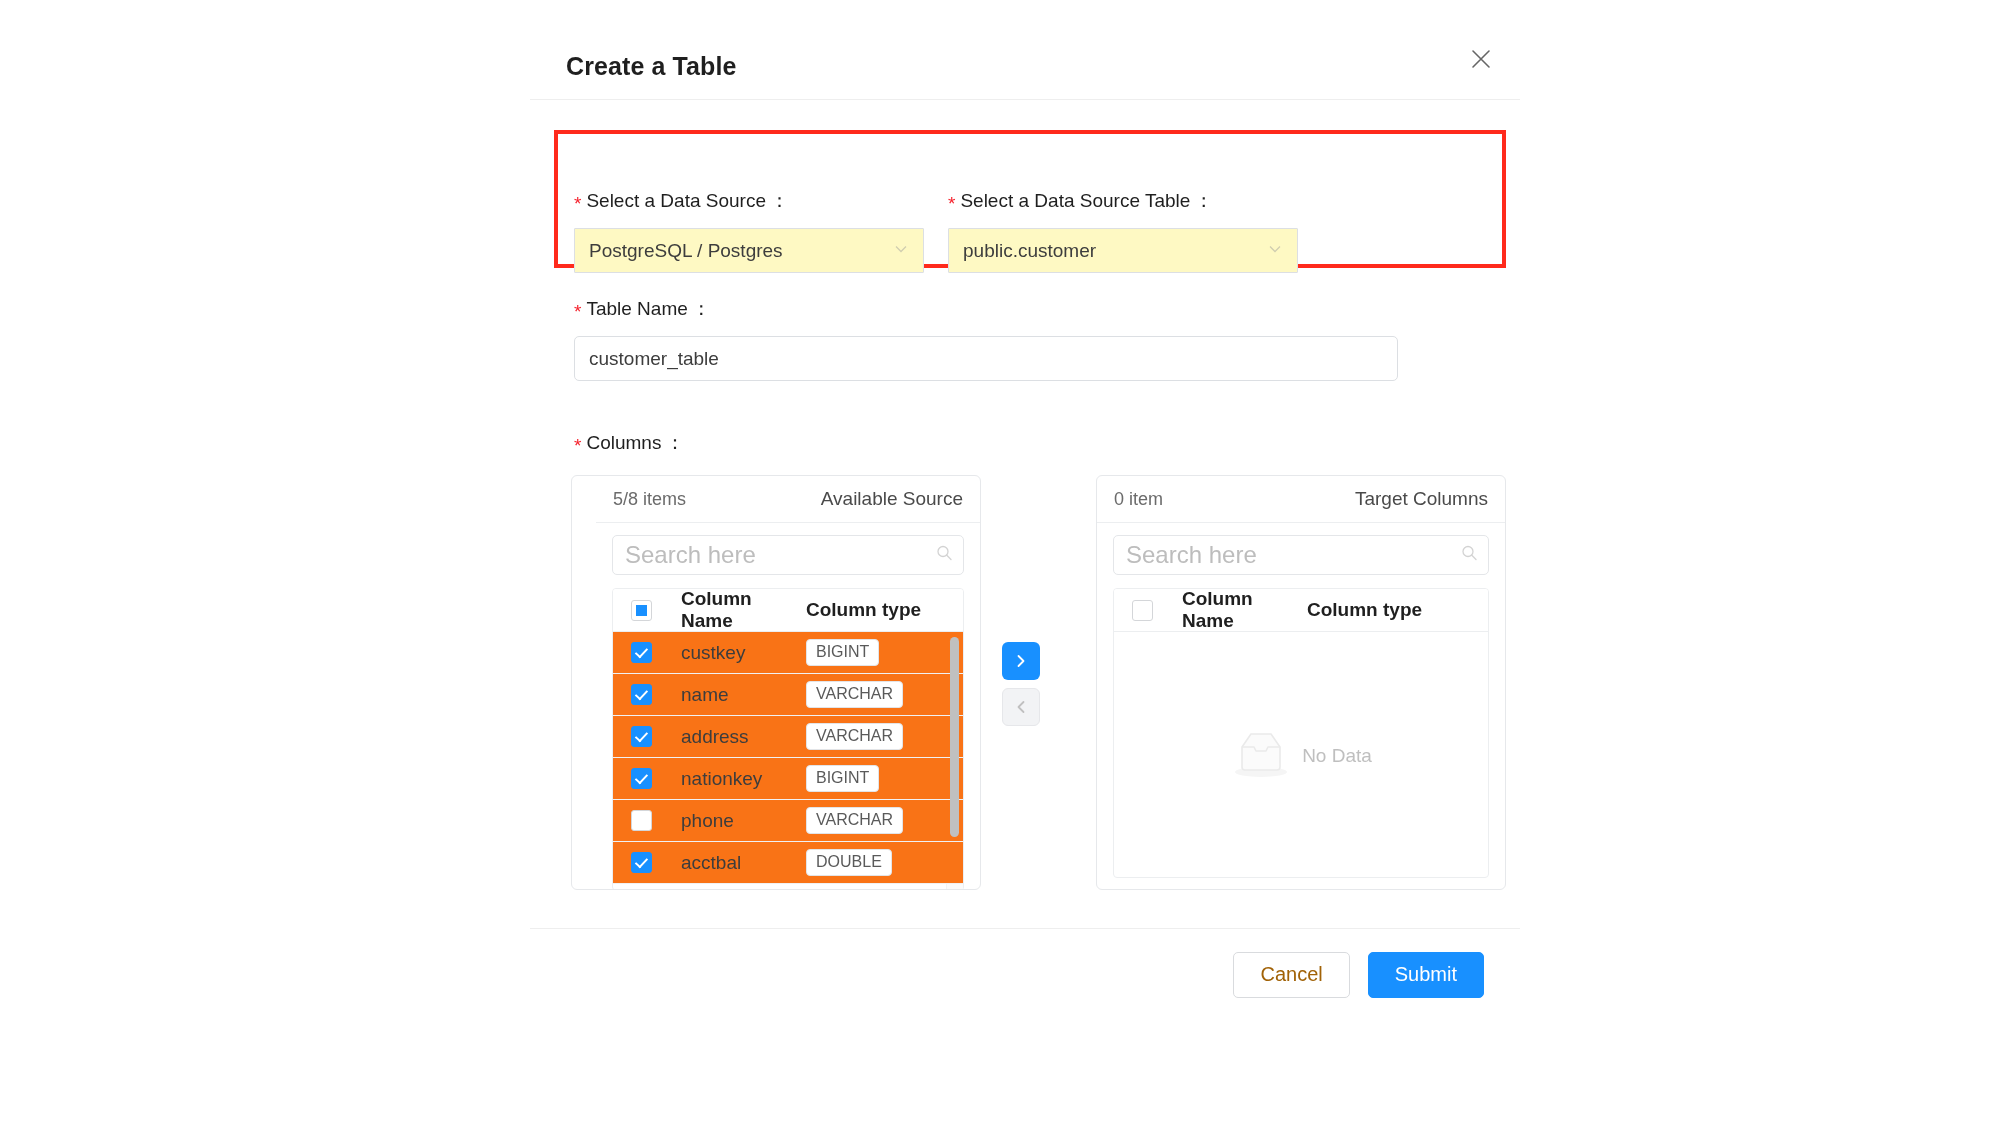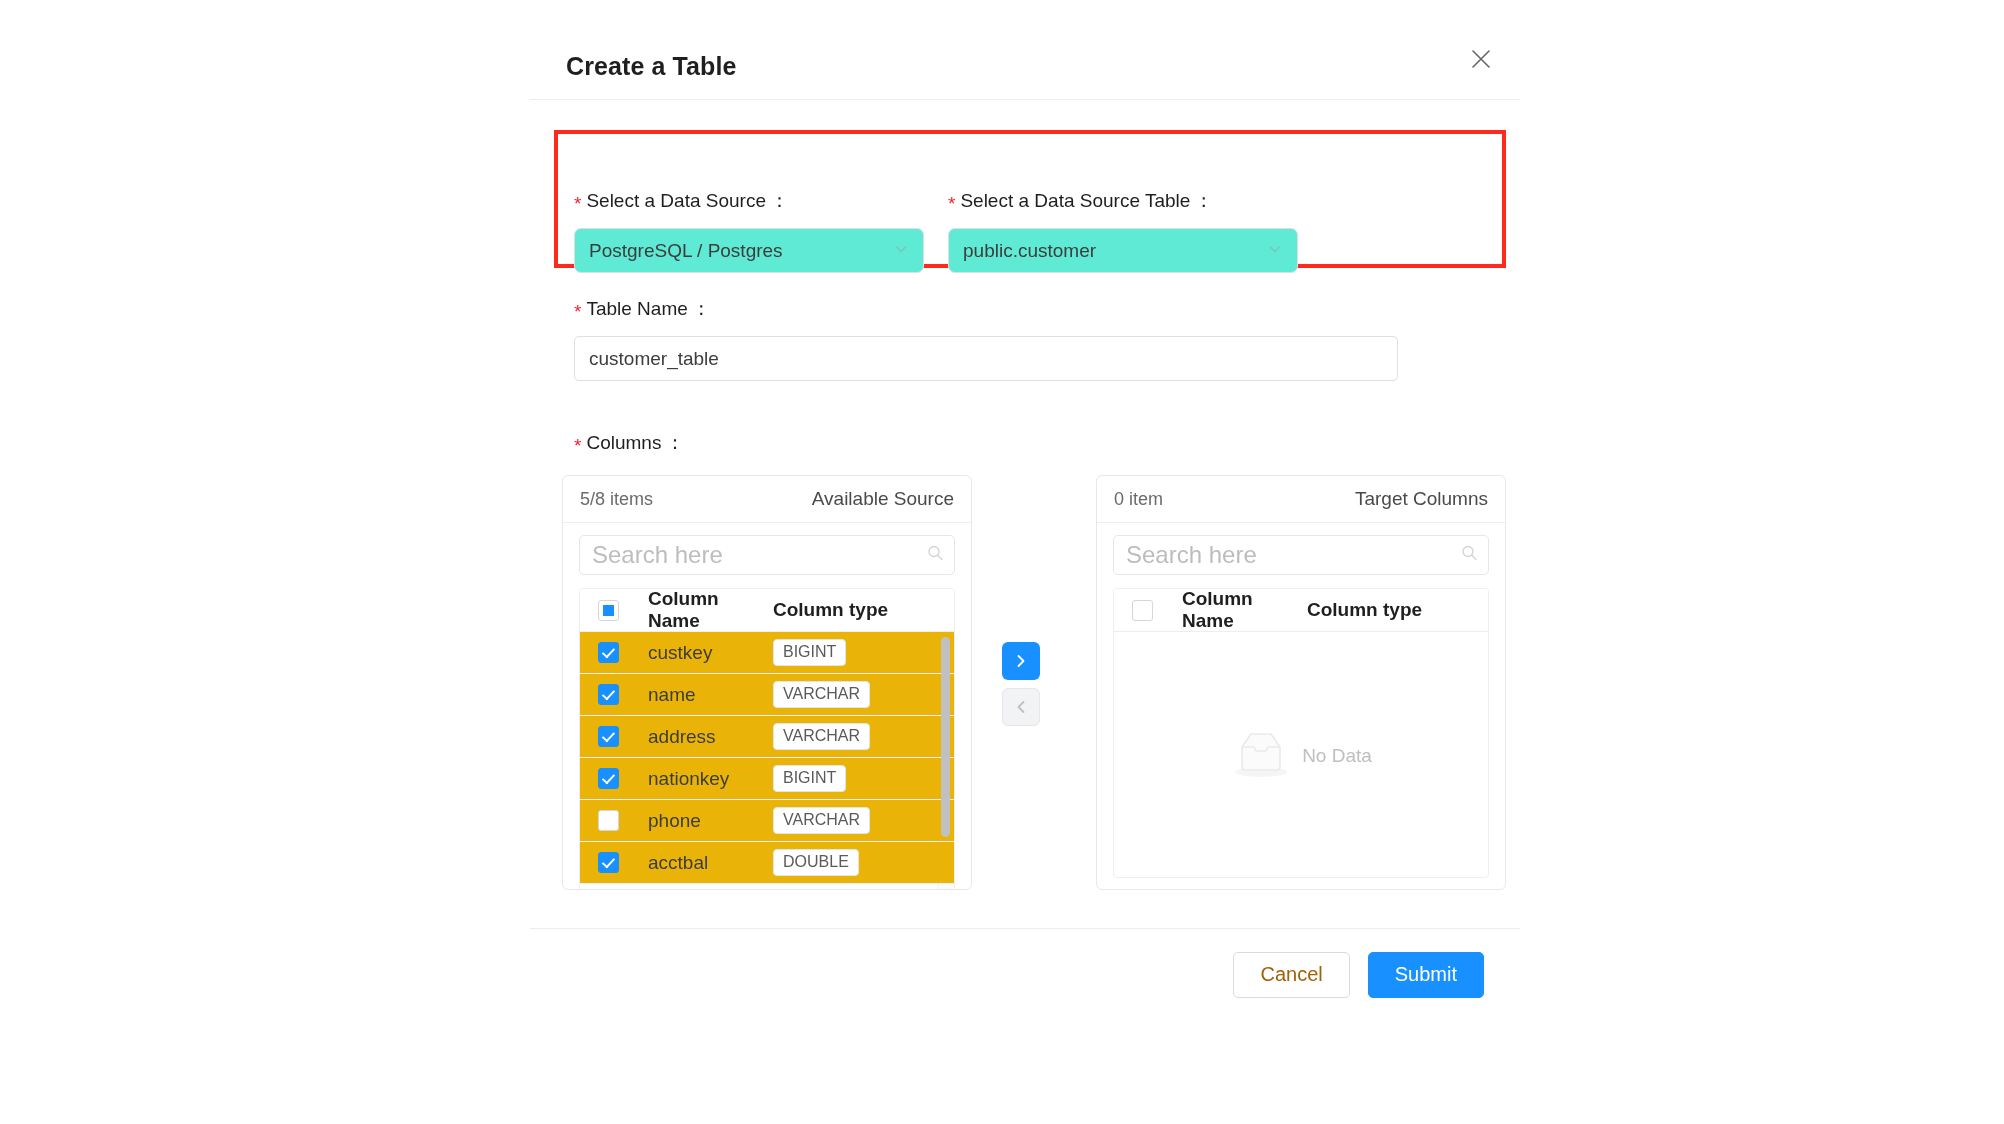--- a/index.html
+++ b/index.html
@@ -67,22 +67,22 @@
     font-size: 19px;
     margin-right: 5px;
     position: relative; top: 3px;
   }
   .label-colon { margin-left: 4px; }
 
   .select-box {
     position: absolute;
     height: 45px;
     border: 1px solid #dcdfe3;
-    border-radius: 7px;
-    background: #5eead4;
+    border-radius: 1px;
+    background: #fef9c3;
     display: flex; align-items: center;
     padding: 0 14px;
     cursor: pointer;
   }
   .select-value {
     font-size: 19px;
     color: #3d3d3d;
     flex: 1;
     overflow: hidden; white-space: nowrap; text-overflow: ellipsis;
   }
@@ -110,21 +110,21 @@
 
   .panel {
     position: absolute;
     top: 0;
     width: 410px; height: 415px;
     border: 1px solid #e6e8eb;
     border-radius: 6px;
     background: #fff;
     overflow: hidden;
   }
-  .panel-left  { left: 8px; }
+  .panel-left  { left: 17px; padding-left: 24px; }
   .panel-right { left: 542px; }
 
   .panel-header {
     height: 47px;
     border-bottom: 1px solid #eceef0;
     display: flex; align-items: center;
     justify-content: space-between;
     padding: 0 17px;
   }
   .panel-count { font-size: 18px; color: #6b6b6b; }
@@ -166,21 +166,21 @@
   .tbl-head .cell-name, .tbl-head .cell-type { font-weight: bold; color: #1f1f1f; }
 
   .tbl-body { position: relative; overflow: hidden; }
   .panel-left .tbl-body { height: 259px; }
 
   .tbl-row {
     display: flex; align-items: center;
     height: 42px;
     border-bottom: 1px solid #f0f1f3;
     padding-left: 18px;
-    background: #eab308;
+    background: #f97316;
   }
   .tbl-row .cell-name { font-size: 19px; color: #3d3d3d; }
   .type-chip {
     display: inline-block;
     border: 1px solid #e2e4e7;
     border-radius: 4px;
     padding: 3px 9px;
     font-size: 16px;
     color: #5a5a5a;
     background: #fff;

